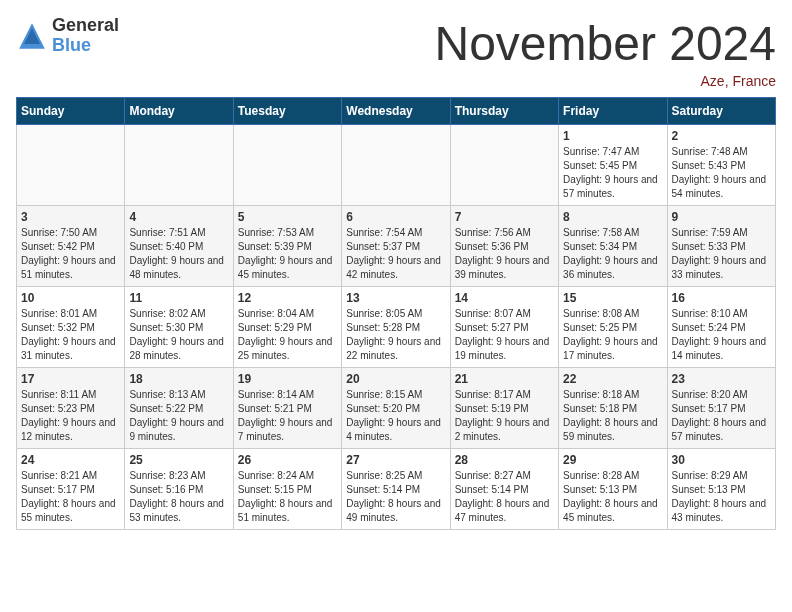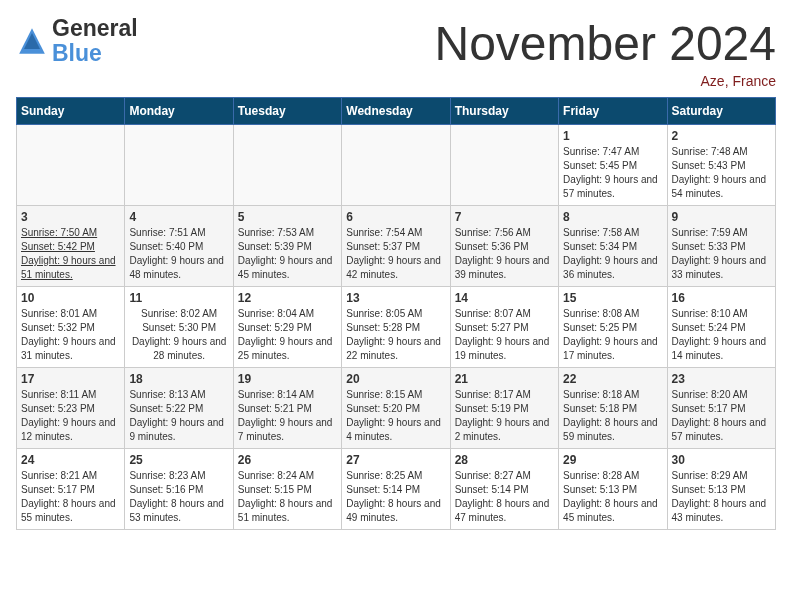--- a/index.html
+++ b/index.html
@@ -15,21 +15,21 @@
       justify-content: space-between;
       align-items: flex-start;
       margin-bottom: 8px;
     }
     .logo {
       display: flex;
       align-items: center;
       gap: 4px;
     }
     .logo-text {
-      font-size: 23px;
+      font-size: 18px;
       font-weight: bold;
       line-height: 1.1;
     }
     .logo-text .general { color: #333; }
     .logo-text .blue { color: #4a90d9; }
     .logo-icon {
       width: 32px;
       height: 32px;
     }
     .title-block { text-align: right; }
@@ -132,21 +132,21 @@
         <td>
           <span class="day-num">2</span>
           <div class="day-info" style="white-space: pre-line;">Sunrise: 7:48 AM
 Sunset: 5:43 PM
 Daylight: 9 hours and 54 minutes.</div>
         </td>
       </tr>
       <tr>
         <td>
           <span class="day-num">3</span>
-          <div class="day-info" style="white-space: pre-line; text-decoration: underline;">Sunrise: 7:50 AM
+          <div class="day-info" style="white-space: pre-line;">Sunrise: 7:50 AM
 Sunset: 5:42 PM
 Daylight: 9 hours and 51 minutes.</div>
         </td>
         <td>
           <span class="day-num">4</span>
           <div class="day-info" style="white-space: pre-line;">Sunrise: 7:51 AM
 Sunset: 5:40 PM
 Daylight: 9 hours and 48 minutes.</div>
         </td>
         <td>
@@ -182,21 +182,21 @@
       </tr>
       <tr>
         <td>
           <span class="day-num">10</span>
           <div class="day-info" style="white-space: pre-line;">Sunrise: 8:01 AM
 Sunset: 5:32 PM
 Daylight: 9 hours and 31 minutes.</div>
         </td>
         <td>
           <span class="day-num">11</span>
-          <div class="day-info" style="white-space: pre-line; text-align: center;">Sunrise: 8:02 AM
+          <div class="day-info" style="white-space: pre-line;">Sunrise: 8:02 AM
 Sunset: 5:30 PM
 Daylight: 9 hours and 28 minutes.</div>
         </td>
         <td>
           <span class="day-num">12</span>
           <div class="day-info" style="white-space: pre-line;">Sunrise: 8:04 AM
 Sunset: 5:29 PM
 Daylight: 9 hours and 25 minutes.</div>
         </td>
         <td>

